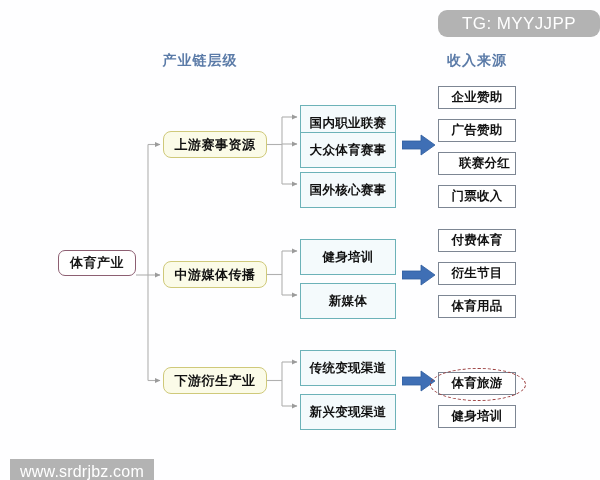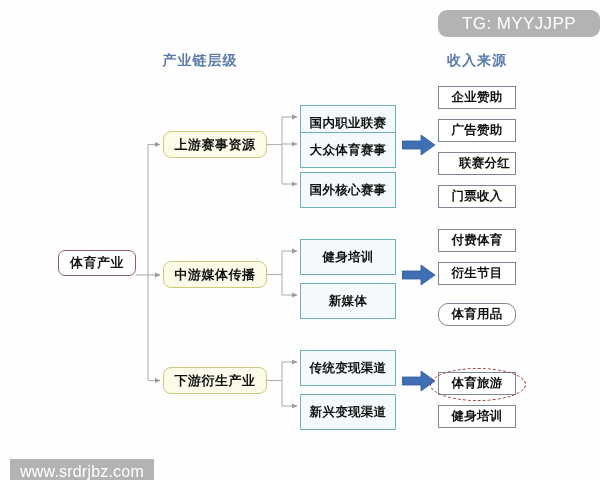--- a/index.html
+++ b/index.html
@@ -220,21 +220,21 @@
   <div class="content-box" style="top:283px;">新媒体</div>
   <div class="content-box" style="top:350px;">传统变现渠道</div>
   <div class="content-box" style="top:394px;">新兴变现渠道</div>
 
   <div class="rev-box" style="top:86px;">企业赞助</div>
   <div class="rev-box" style="top:119px;">广告赞助</div>
   <div class="rev-box" style="top:152px;padding-left:15px;">联赛分红</div>
   <div class="rev-box" style="top:185px;">门票收入</div>
   <div class="rev-box" style="top:229px;">付费体育</div>
   <div class="rev-box" style="top:262px;">衍生节目</div>
-  <div class="rev-box" style="top:303px;border-radius:10px;">体育用品</div>
+  <div class="rev-box" style="top:295px;">体育用品</div>
   <div class="rev-box" style="top:372px;">体育旅游</div>
   <div class="rev-box" style="top:405px;">健身培训</div>
 
   <div class="highlight-ellipse"></div>
 
   <div class="wm" id="wm-tg">TG: MYYJJPP</div>
   <div class="wm" id="wm-site">www.srdrjbz.com</div>
 
 </div>
 

